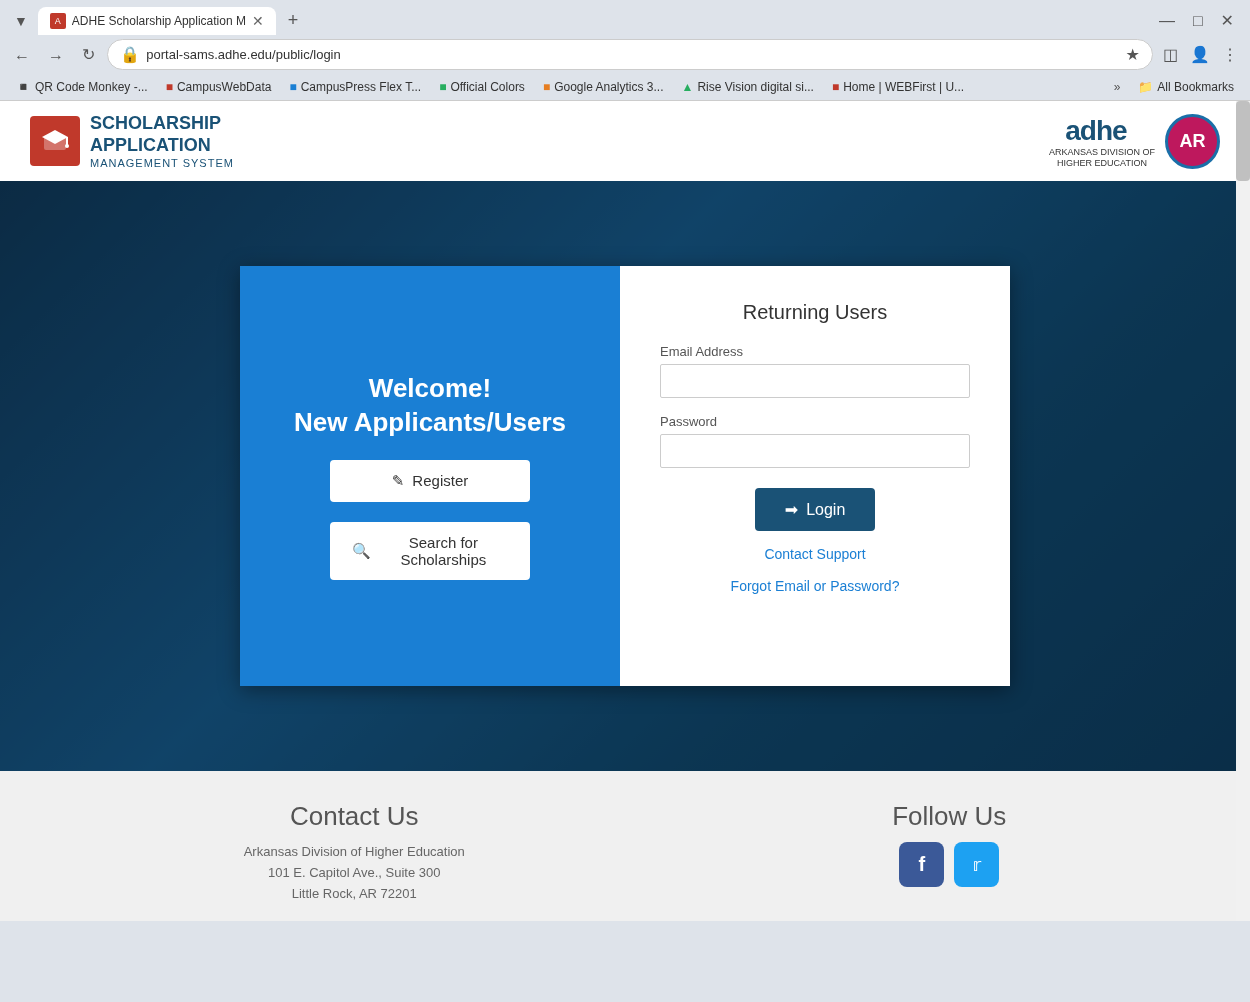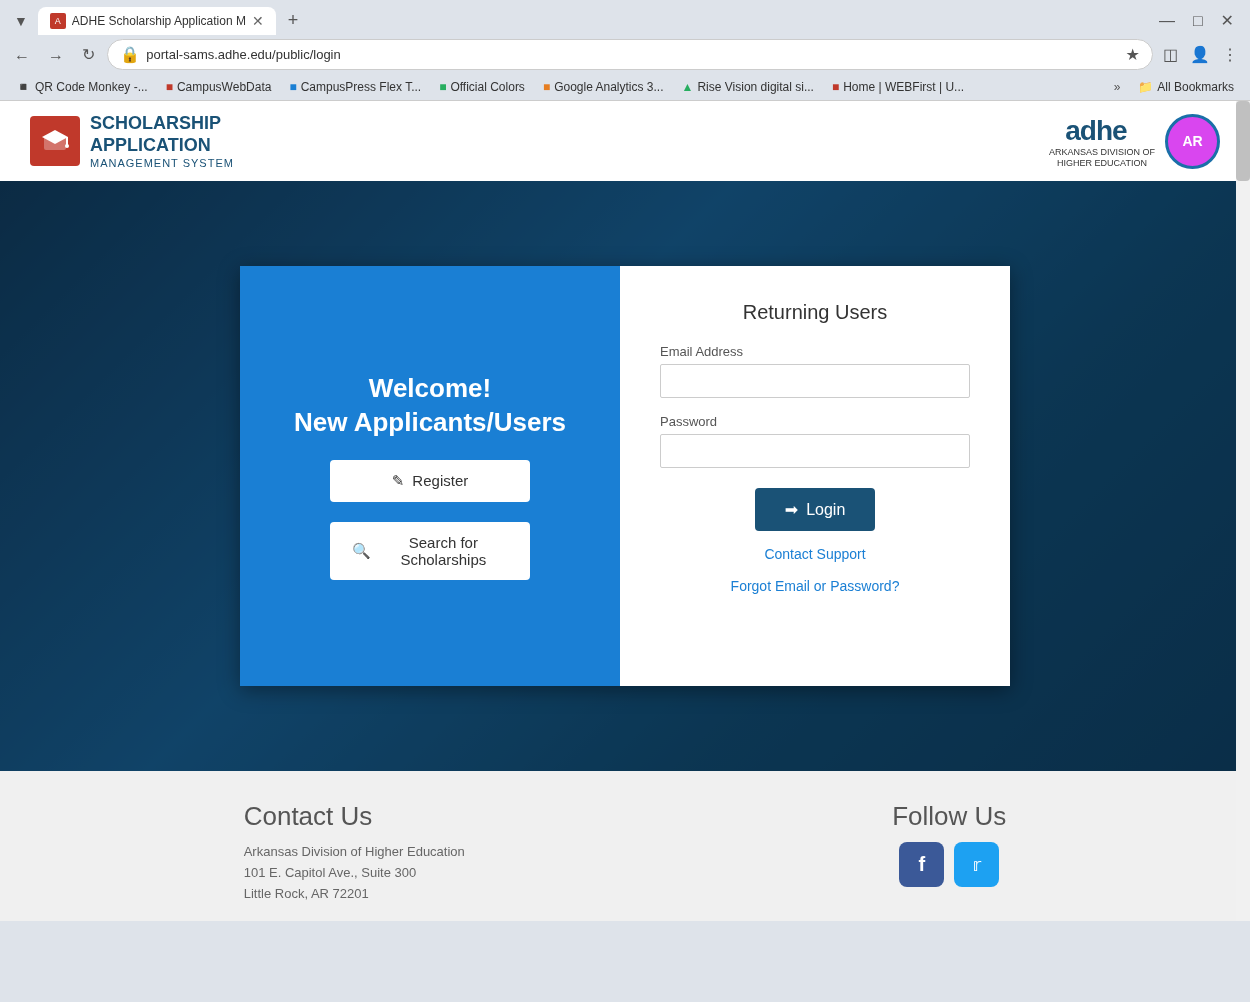--- a/index.html
+++ b/index.html
@@ -48,21 +48,21 @@
     .site-header { background: white; padding: 10px 30px; display: flex; align-items: center; justify-content: space-between; height: 80px; }
     .logo-area { display: flex; align-items: center; gap: 10px; }
     .logo-icon { width: 50px; height: 50px; background: #c0392b; border-radius: 4px; display: flex; align-items: center; justify-content: center; color: white; font-size: 24px; }
     .logo-text { display: flex; flex-direction: column; }
     .logo-title { color: #1a5276; font-weight: bold; font-size: 18px; line-height: 1.2; }
     .logo-subtitle { color: #1a5276; font-size: 11px; letter-spacing: 1px; }
     .header-logos { display: flex; align-items: flex-end; gap: 10px; }
     .adhe-logo { display: flex; flex-direction: column; align-items: center; }
     .adhe-text { font-size: 28px; font-weight: bold; color: #1a5276; letter-spacing: -1px; }
     .adhe-sub { font-size: 9px; color: #333; text-align: center; max-width: 120px; line-height: 1.2; }
-    .ar-seal { width: 55px; height: 55px; border-radius: 50%; background: #d946ef; border: 3px solid #1a6fa8; display: flex; align-items: center; justify-content: center; color: white; font-size: 14px; font-weight: bold; }
+    .ar-seal { width: 55px; height: 55px; border-radius: 50%; background: #be185d; border: 3px solid #1a6fa8; display: flex; align-items: center; justify-content: center; color: white; font-size: 18px; font-weight: bold; }
 
     
     .hero { position: relative; background: #1a4a6b; height: 590px; display: flex; align-items: center; justify-content: center; overflow: hidden; }
     .hero-bg { position: absolute; inset: 0; background: linear-gradient(135deg, #0d2d45 0%, #1a6fa8 40%, #0d4a6b 70%, #0a3550 100%); opacity: 0.9; }
     .hero-overlay { position: absolute; inset: 0; background: rgba(10, 40, 65, 0.6); }
 
     
     .login-card { position: relative; z-index: 2; display: flex; width: 770px; min-height: 420px; box-shadow: 0 4px 20px rgba(0,0,0,0.4); }
     .card-left { background: #1a7fd4; padding: 50px 40px; display: flex; flex-direction: column; align-items: center; justify-content: center; gap: 20px; flex: 0 0 380px; }
     .card-right { background: white; padding: 35px 40px; flex: 1; }
@@ -74,21 +74,21 @@
     .returning-title { font-size: 20px; color: #333; font-weight: 500; text-align: center; margin-bottom: 20px; }
     .form-label { font-size: 13px; color: #555; margin-bottom: 5px; display: block; }
     .form-group { margin-bottom: 16px; }
     .form-input { width: 100%; border: 1px solid #ccc; border-radius: 2px; padding: 8px 10px; font-size: 14px; outline: none; }
     .btn-login { background: #1a5276; color: white; border: none; border-radius: 4px; padding: 12px 30px; font-size: 16px; cursor: pointer; display: flex; align-items: center; gap: 8px; margin: 20px auto 0; }
     .link-row { text-align: center; margin-top: 14px; }
     .link-btn { background: none; border: none; color: #1a7fd4; font-size: 14px; cursor: pointer; text-decoration: none; }
 
     
     .footer { background: #f0f0f0; padding: 30px; display: flex; justify-content: space-around; align-items: flex-start; }
-    .footer-section { text-align: left; }
+    .footer-section { text-align: center; }
     .footer-title { font-size: 26px; color: #555; margin-bottom: 10px; }
     .footer-text { font-size: 13px; color: #666; line-height: 1.6; }
     .social-icons { display: flex; gap: 10px; justify-content: center; margin-top: 10px; }
     .social-icon { width: 45px; height: 45px; border-radius: 8px; display: flex; align-items: center; justify-content: center; color: white; font-size: 22px; cursor: pointer; }
     .fb-icon { background: #3b5998; }
     .tw-icon { background: #1da1f2; }
 
     
     .page-wrapper { position: relative; }
   </style>

